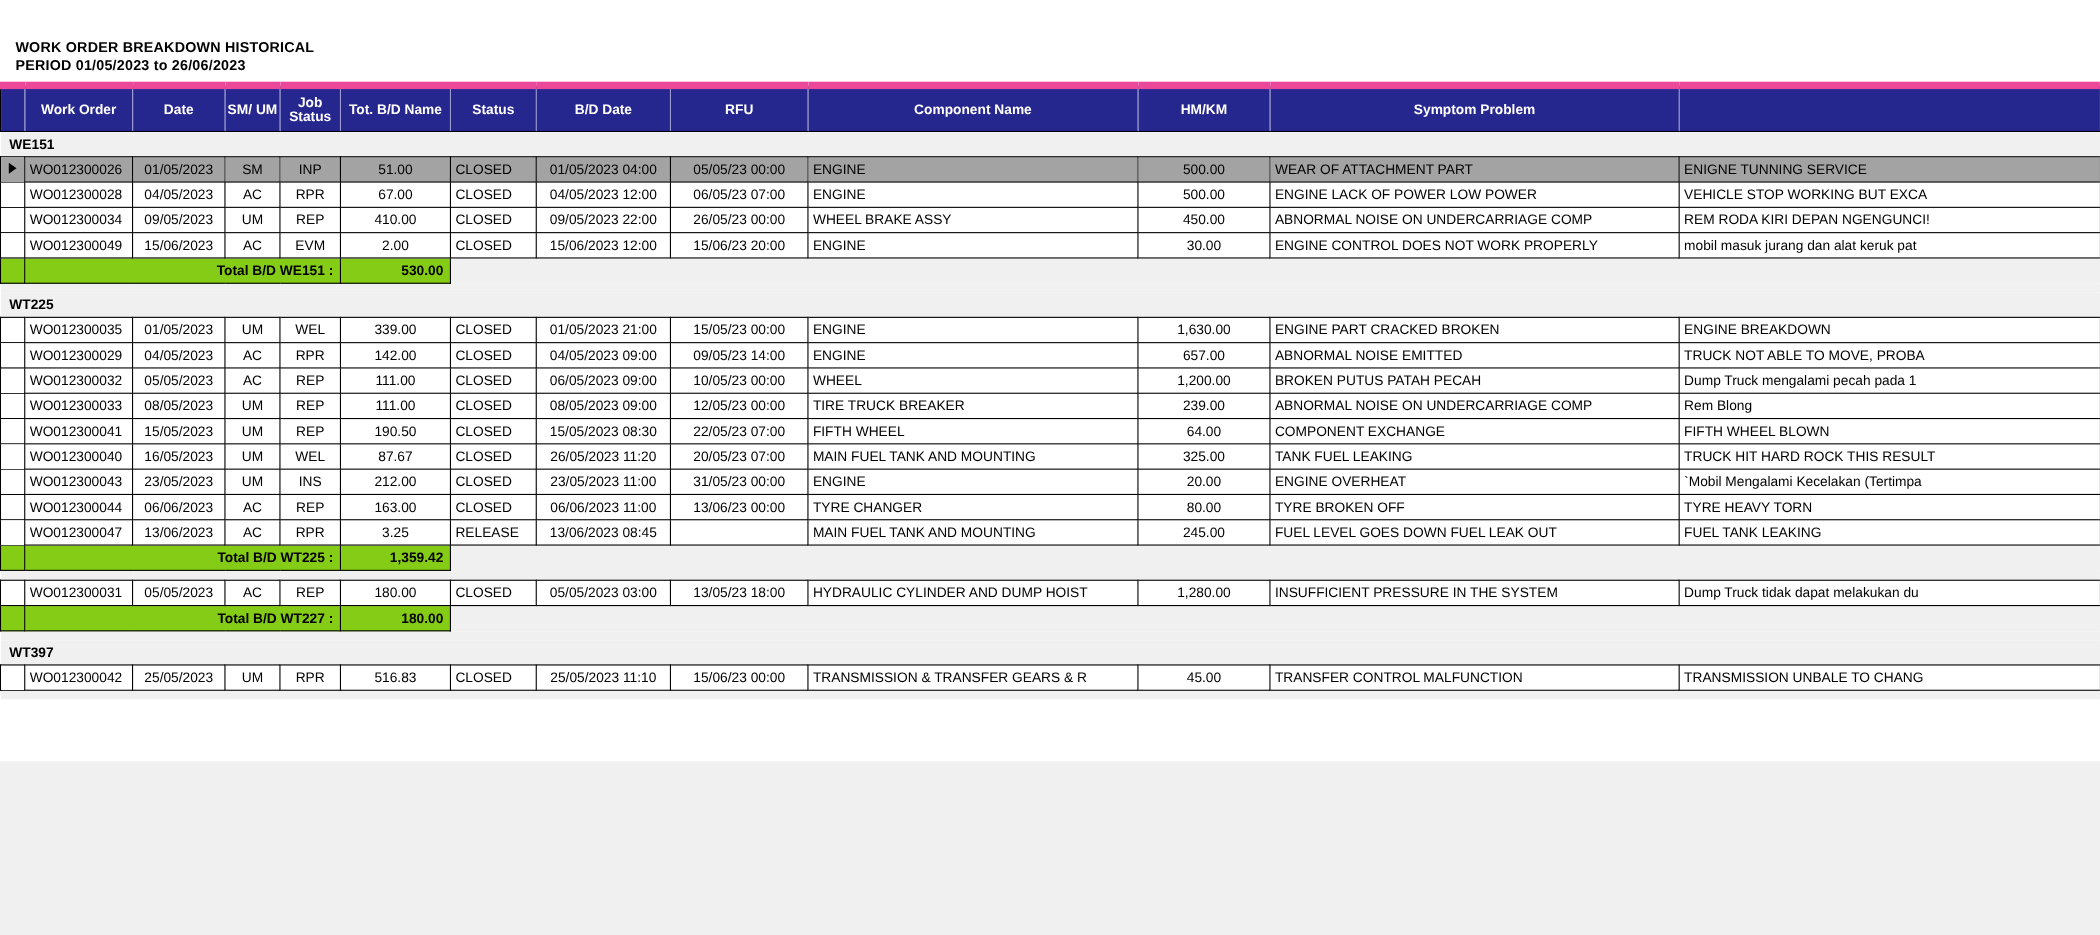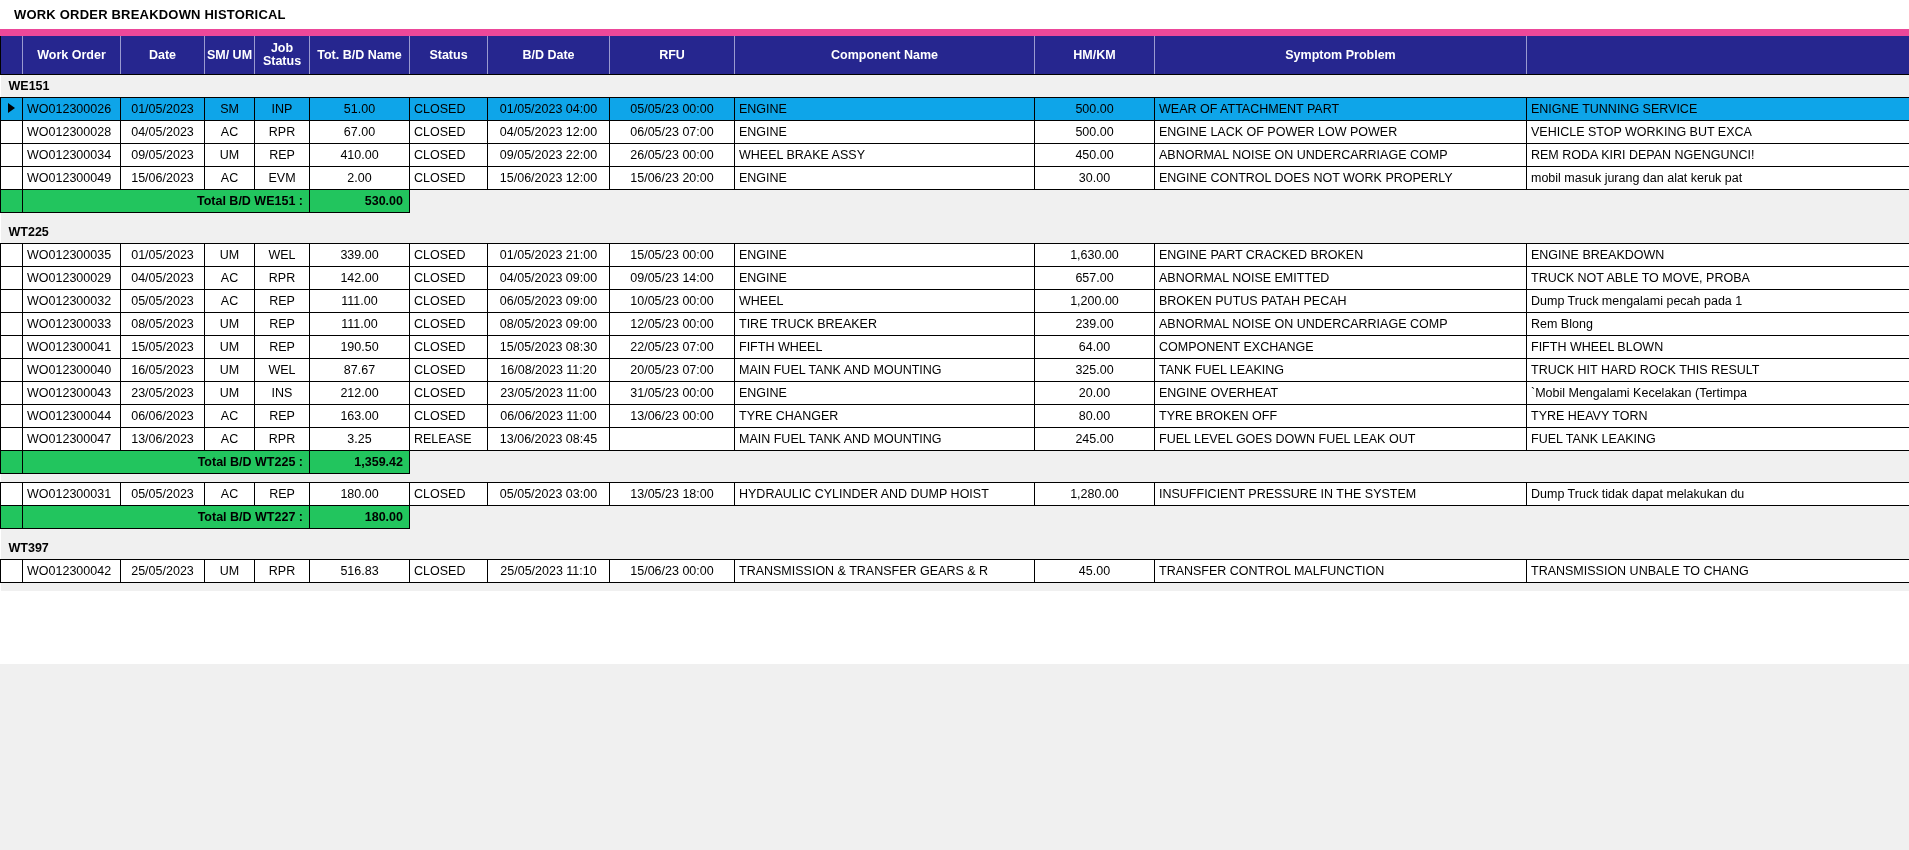--- a/index.html
+++ b/index.html
@@ -13,20 +13,21 @@
     font-family: "Liberation Sans", sans-serif;
     font-size: 12.5px;
     color: #000000;
     overflow: hidden;
   }
   .report {
     position: relative;
     width: 1909px;
     height: 739px;
     box-sizing: border-box;
+    margin-top: 28px;
   }
   .title-block {
     padding: 6px 0 2px 14px;
   }
   .title-line {
     font-weight: bold;
     font-size: 13px;
     line-height: 17px;
     letter-spacing: 0.2px;
   }
@@ -94,21 +95,21 @@
   }
   tr.data td {
     border: 1px solid #000000;
     height: 22px;
     font-size: 12.5px;
     background: #ffffff;
     white-space: nowrap;
     overflow: hidden;
   }
   tr.data.highlight td {
-    background: #0ea5e9;
+    background: #a3a3a3;
   }
   td.marker {
     border: 1px solid #000000;
     text-align: center;
     background: #ffffff;
     position: relative;
   }
   td.marker .arrow {
     display: inline-block;
     width: 0; height: 0;
@@ -126,21 +127,21 @@
     text-overflow: clip;
     white-space: nowrap;
     display: block;
     line-height: 20px;
   }
   .num { text-align: center; }
   .ctr { text-align: center; }
   .lft { text-align: left; }
 
   tr.total-row td {
-    background: #22c55e;
+    background: #84cc16;
     border: 1px solid #000000;
     height: 22px;
     font-weight: bold;
     font-size: 12.5px;
   }
   tr.total-row td.lbl {
     text-align: right;
     padding-right: 6px;
   }
   tr.total-row td.val {
@@ -158,20 +159,21 @@
     background: #f0f0f0;
   }
 </style>
 </head>
 <body>
 
 <div class="report">
 
   <div class="title-block">
     <div class="title-line">WORK ORDER BREAKDOWN HISTORICAL</div>
+    <div class="title-line">PERIOD 01/05/2023 to 26/06/2023</div>
   </div>
 
   <div class="grid-wrap">
     <table class="grid">
       <colgroup>
         <col class="c-marker">
         <col class="c-wo">
         <col class="c-date">
         <col class="c-smum">
         <col class="c-job">
@@ -582,21 +584,21 @@
             <td>
               <span class="cell ctr">WEL</span>
             </td>
             <td>
               <span class="cell num">87.67</span>
             </td>
             <td>
               <span class="cell lft">CLOSED</span>
             </td>
             <td>
-              <span class="cell ctr">16/08/2023 11:20</span>
+              <span class="cell ctr">26/05/2023 11:20</span>
             </td>
             <td>
               <span class="cell ctr">20/05/23 07:00</span>
             </td>
             <td>
               <span class="cell lft">MAIN FUEL TANK AND MOUNTING</span>
             </td>
             <td>
               <span class="cell num">325.00</span>
             </td>

